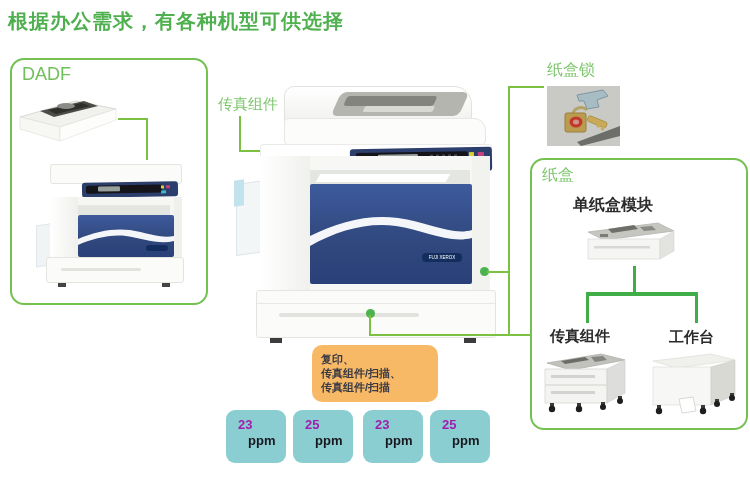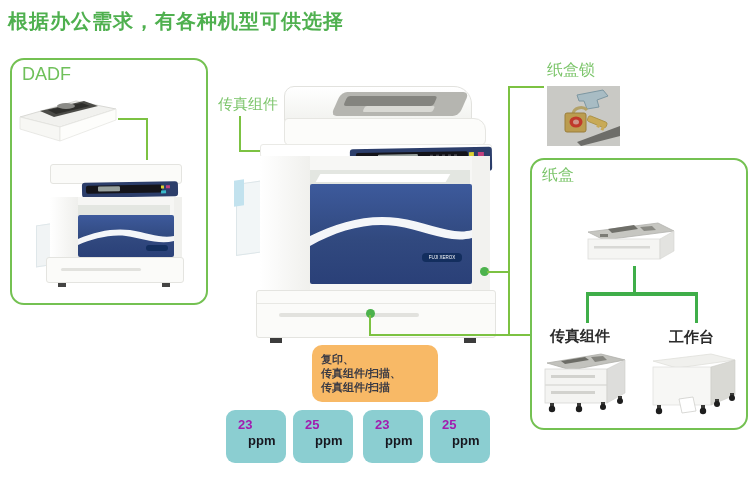--- a/index.html
+++ b/index.html
@@ -180,20 +180,21 @@
   <div class="abs gdot" style="left:480px;top:267px;"></div>
   <div class="abs gline" style="left:487px;top:271px;width:23px;height:2px;"></div>
 
   <div class="abs gdot" style="left:366px;top:309px;"></div>
   <div class="abs gline" style="left:369px;top:315px;width:2px;height:21px;"></div>
   <div class="abs gline" style="left:369px;top:334px;width:162px;height:2px;"></div>
 
   <div class="abs frame" style="left:530px;top:158px;width:214px;height:268px;"></div>
   <div class="abs cjk green-label" style="left:542px;top:165px;font-size:16px;">纸盒</div>
 
+  <div class="abs cjk black-label" style="left:573px;top:195px;font-size:16px;">单纸盒模块</div>
 
   <div class="abs" style="left:578px;top:221px;width:100px;height:42px;">
     <svg width="100" height="42" viewBox="0 0 100 42">
       <polygon points="10,11 80,2 96,10 26,19" fill="#c6c6c1" stroke="#b3b3ae" stroke-width="0.8"></polygon>
       <polygon points="30,8 56,4 60,8 34,12" fill="#6f6f69"></polygon>
       <polygon points="62,6 74,5 78,9 66,10" fill="#8a8a84"></polygon>
       <rect x="22" y="13" width="8" height="3" fill="#7c7c76"></rect>
       <rect x="10" y="18" width="72" height="20" fill="#f5f5f3" stroke="#dcdcd9" stroke-width="0.8"></rect>
       <rect x="16" y="25" width="56" height="2.5" fill="#d8d8d5"></rect>
       <polygon points="82,18 96,10 96,30 82,38" fill="#e3e3e0" stroke="#d5d5d1" stroke-width="0.6"></polygon>

